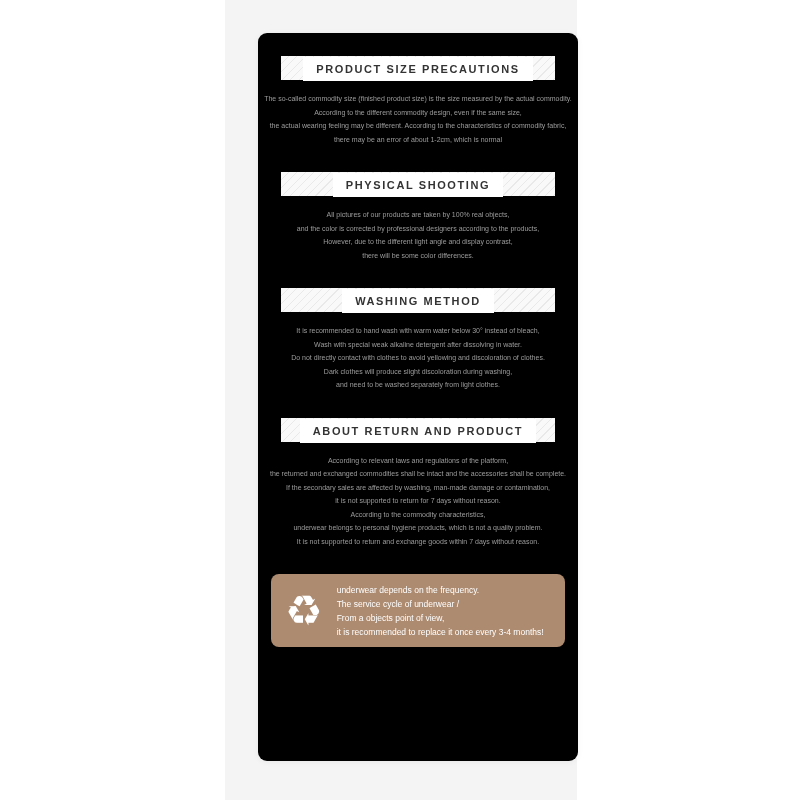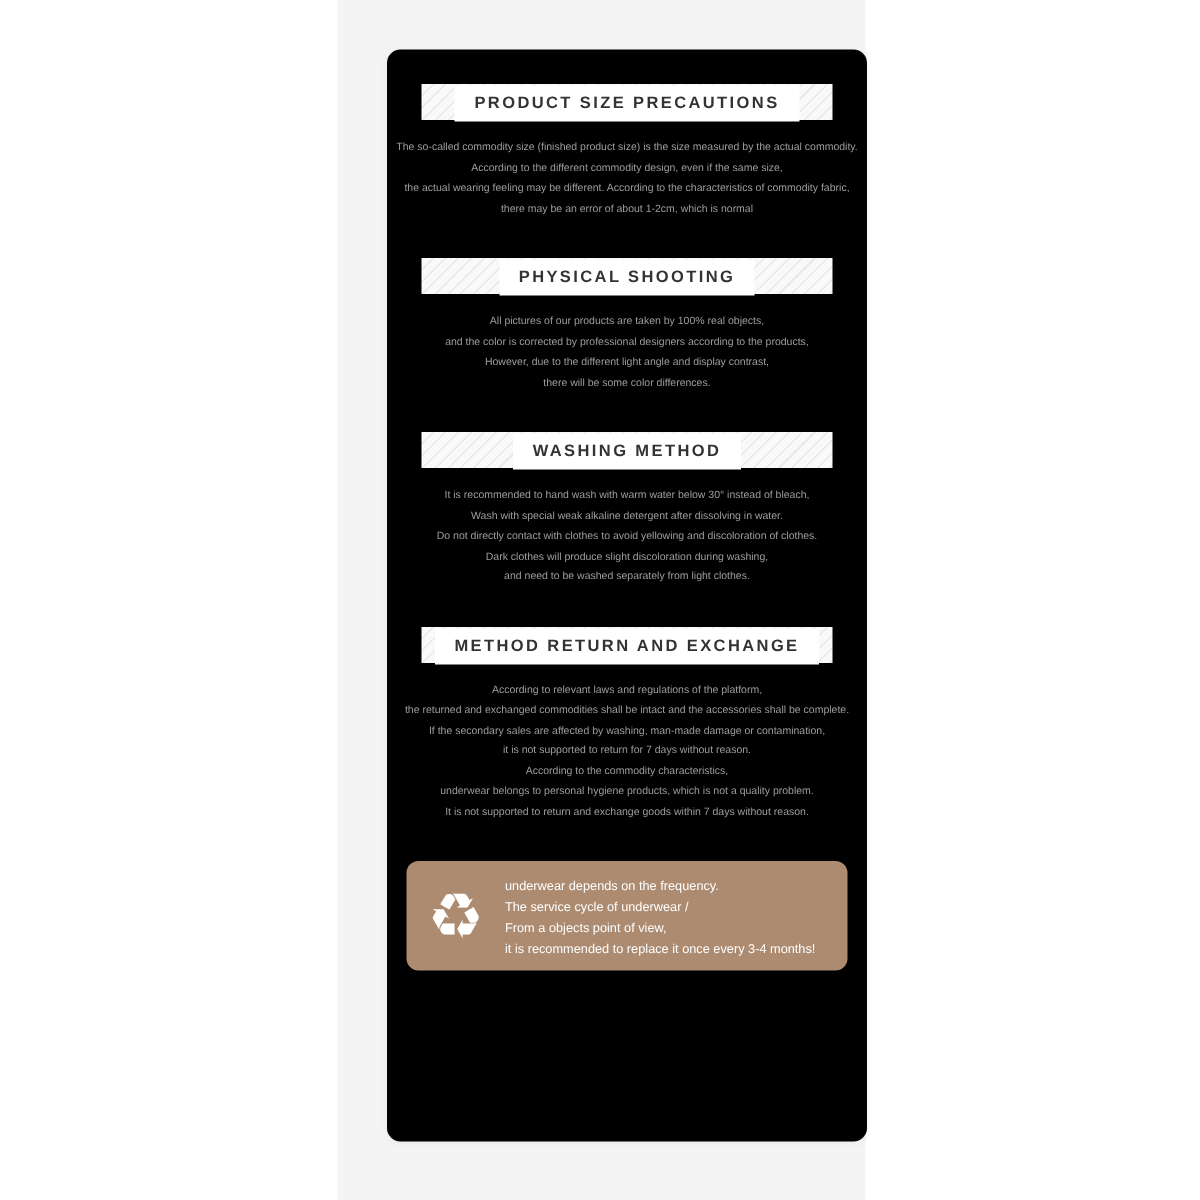--- a/index.html
+++ b/index.html
@@ -127,21 +127,21 @@
       <div class="body-line">It is recommended to hand wash with warm water below 30° instead of bleach,</div>
       <div class="body-line">Wash with special weak alkaline detergent after dissolving in water.</div>
       <div class="body-line">Do not directly contact with clothes to avoid yellowing and discoloration of clothes.</div>
       <div class="body-line">Dark clothes will produce slight discoloration during washing,</div>
       <div class="body-line">and need to be washed separately from light clothes.</div>
     </div>
   </div>
 
   <div>
     <div class="band">
-      <span class="band-label">METHOD RETURN AND EXCHANGE</span>
+      <span class="band-label">ABOUT RETURN AND PRODUCT</span>
     </div>
     <div class="section-body">
       <div class="body-line">According to relevant laws and regulations of the platform,</div>
       <div class="body-line">the returned and exchanged commodities shall be intact and the accessories shall be complete.</div>
       <div class="body-line">If the secondary sales are affected by washing, man-made damage or contamination,</div>
       <div class="body-line">it is not supported to return for 7 days without reason.</div>
       <div class="body-line">According to the commodity characteristics,</div>
       <div class="body-line">underwear belongs to personal hygiene products, which is not a quality problem.</div>
       <div class="body-line">It is not supported to return and exchange goods within 7 days without reason.</div>
     </div>

